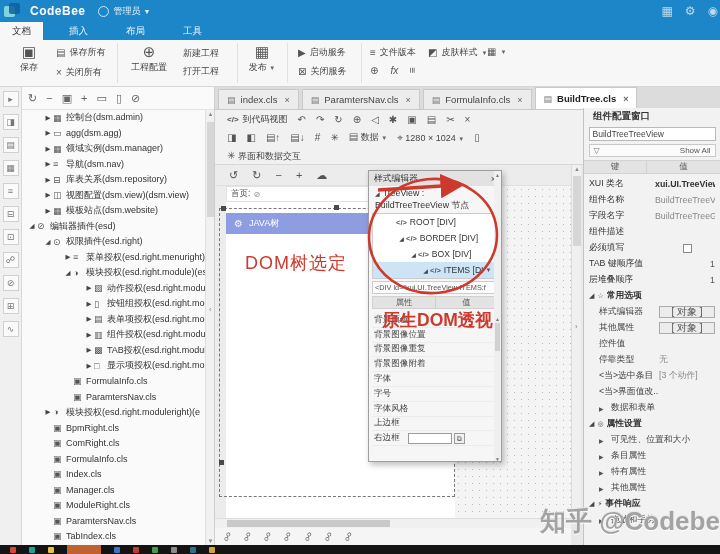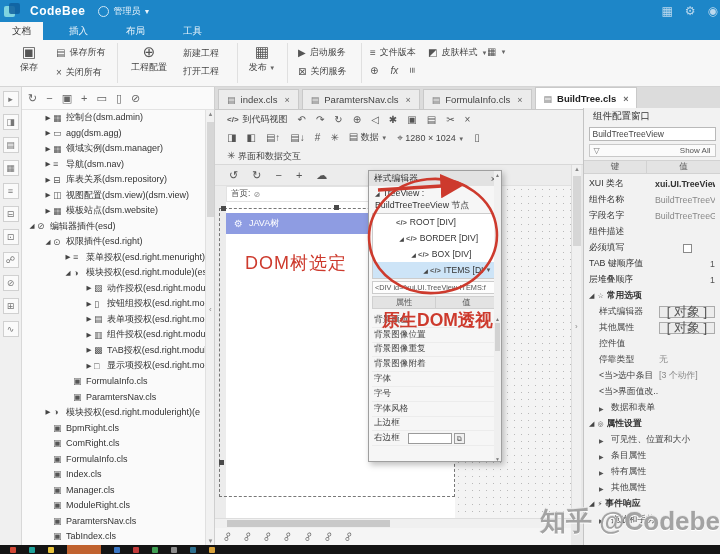--- a/index.html
+++ b/index.html
@@ -77,37 +77,37 @@
 
 .hscroll{position:absolute;left:215px;top:518px;width:356px;height:10px;background:#f0f0f0;border-top:1px solid #ddd}
 .hthumb{position:absolute;left:12px;top:1px;width:163px;height:7px;background:#c9c9c9}
 .linksrow{position:absolute;left:215px;top:528px;width:356px;height:17px;background:#f5f5f5;display:flex;align-items:center;gap:11px;padding-left:8px}
 .linksrow span{font-size:9px;color:#666;transform:rotate(-35deg)}
 .vscroll{position:absolute;left:571px;top:165px;width:10px;height:353px;background:#f0f0f0;border-left:1px solid #ddd}
 .vscroll .up{position:absolute;top:1px;left:0;width:10px;text-align:center;font-size:6px;color:#888}
 .vthumb{position:absolute;left:1px;top:11px;width:8px;height:70px;background:#d6d6d6}
 
 .rightpanel{position:absolute;left:583px;top:108px;width:137px;height:437px;background:#f2f2f2;border-left:1px solid #c4c4c4;overflow:hidden}
-.rp-title{height:17px;display:flex;align-items:center;padding-left:9px;font-size:9.5px;font-weight:normal;color:#333}
+.rp-title{height:17px;display:flex;align-items:center;padding-left:9px;font-size:9.5px;font-weight:bold;color:#333}
 .rp-search{display:block;width:127px;height:14px;margin:2px auto 0;border:1px solid #b9b9b9;background:#fff;font-size:8.5px;color:#444;padding:0 3px;font-family:inherit}
 .rp-filter{width:127px;height:13px;margin:3px auto 0;border:1px solid #c9c9c9;background:#fbfbfb;display:flex;align-items:center;font-size:8px;color:#555;padding:0 4px}
 .rp-filter .funnel{font-size:8px;color:#777}
 .rp-filter .sa{margin-left:auto}
 .rp-head{height:14px;margin-top:3px;background:#e3e3e3;border-top:1px solid #d2d2d2;border-bottom:1px solid #d2d2d2;display:flex;align-items:center;font-size:8.5px;color:#555}
 .rp-head .hk{width:62px;text-align:center}
 .rp-head .hv{flex:1;text-align:center;border-left:1px solid #d2d2d2}
 .rp-rows{position:absolute;left:0;right:0;top:68px;bottom:0;overflow:hidden}
 .rp-row{height:16px;display:flex;align-items:center;padding:0 5px;font-size:8.8px;white-space:nowrap}
 .rp-row .k{width:66px;flex:none;color:#333;font-weight:normal;overflow:hidden}
 .rp-row .v{flex:1;color:#888;overflow:hidden}
 .rp-row[data-strong="true"] .v{color:#333;font-weight:bold}
 .rp-row[data-type="kvr"] .v{text-align:right;color:#555}
 .rp-row .cbx{display:none;width:9px;height:9px;border:1px solid #8a8a8a;background:#fff;margin-left:28px}
 .rp-row[data-type="check"] .cbx{display:inline-block}
-.rp-row .btn{display:none;flex:1;height:12px;border:1px solid #ababab;background:#ececec;font-size:13px;color:#555;align-items:center;justify-content:center}
+.rp-row .btn{display:none;flex:1;height:12px;border:1px solid #ababab;background:#ececec;font-size:10px;color:#555;align-items:center;justify-content:center}
 .rp-row[data-type="subbtn"] .btn{display:flex}
 .rp-row[data-type="sub"] .k,.rp-row[data-type="subbtn"] .k,.rp-row[data-type="subarrow"] .k{font-weight:normal;color:#444;padding-left:10px;width:70px}
 .rp-row[data-type="subarrow"] .k{width:auto}
 .rp-row .sarr{display:none;width:12px;font-size:6px;color:#555;padding-left:10px}
 .rp-row[data-type="subarrow"] .sarr{display:inline-block}
 .rp-row[data-type="section"]{font-weight:bold;color:#222;gap:3px}
 .rp-row .secarr,.rp-row .secic{display:none;font-size:7px;color:#444}
 .rp-row[data-type="section"] .secarr,.rp-row[data-type="section"] .secic{display:inline}
 .rp-row[data-type="section"] .k{width:auto;font-weight:bold}
 

